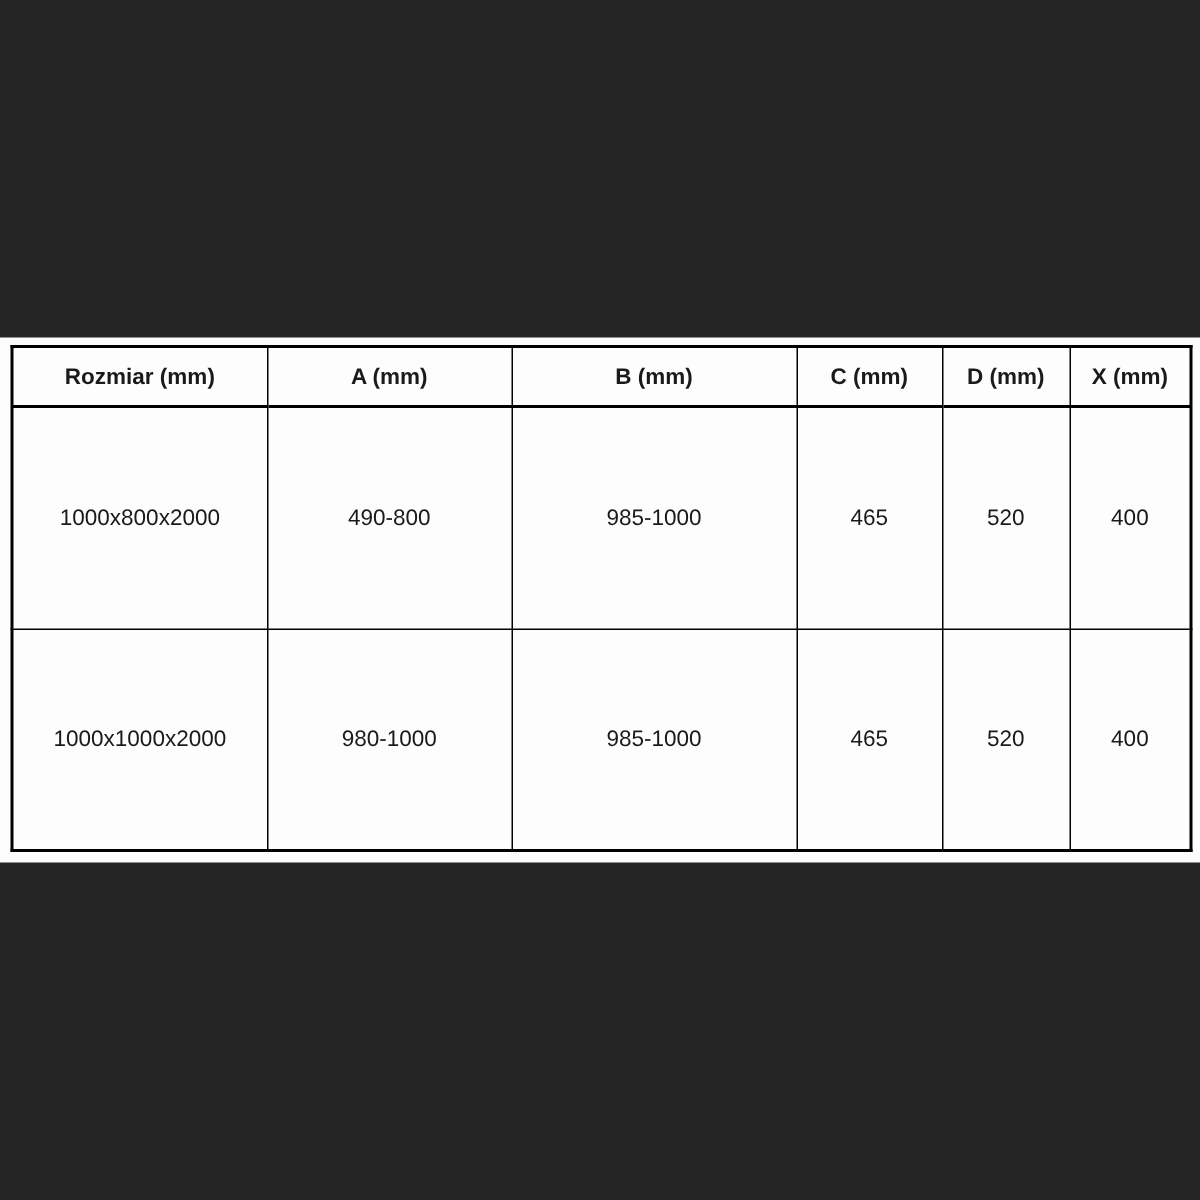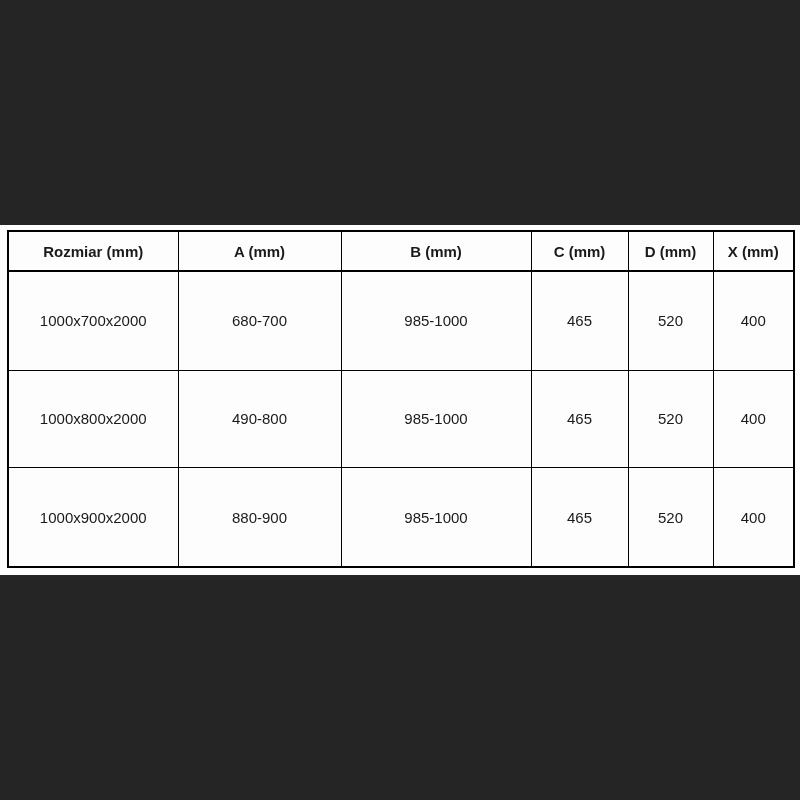--- a/index.html
+++ b/index.html
@@ -87,38 +87,30 @@
             <th>Rozmiar (mm)</th>
             <th>A (mm)</th>
             <th>B (mm)</th>
             <th>C (mm)</th>
             <th>D (mm)</th>
             <th>X (mm)</th>
           </tr>
       </thead>
       <tbody>
           <tr>
-            <td>1000x700x2000</td>
-            <td>680-700</td>
-            <td>985-1000</td>
-            <td>465</td>
-            <td>520</td>
-            <td>400</td>
-          </tr>
-          <tr>
             <td>1000x800x2000</td>
             <td>490-800</td>
             <td>985-1000</td>
             <td>465</td>
             <td>520</td>
             <td>400</td>
           </tr>
           <tr>
-            <td>1000x900x2000</td>
-            <td>880-900</td>
+            <td>1000x1000x2000</td>
+            <td>980-1000</td>
             <td>985-1000</td>
             <td>465</td>
             <td>520</td>
             <td>400</td>
           </tr>
         </tbody>
     </table>
   </div>
 </div>
 

